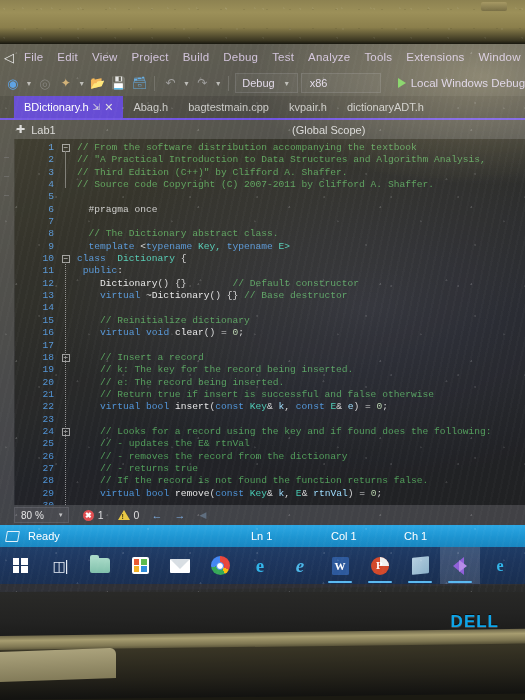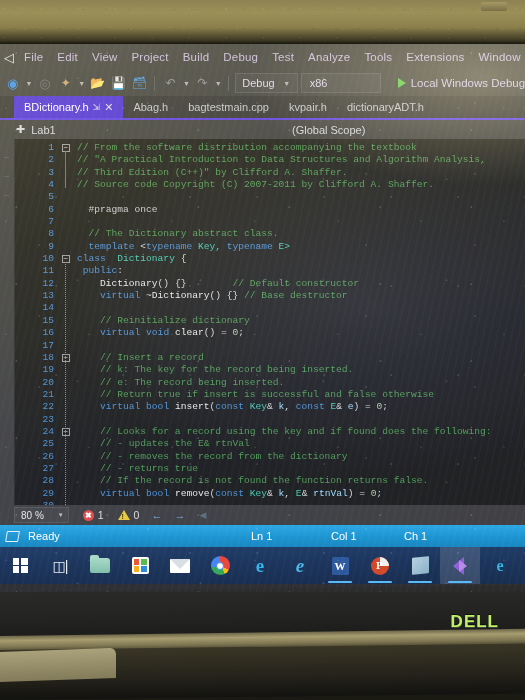--- a/index.html
+++ b/index.html
@@ -34,21 +34,21 @@
   }
   
   .bezel-bottom{
     position:absolute;left:0;top:592px;width:525px;height:52px;
     background:linear-gradient(180deg,#2a2a28 0%,#232322 55%,#1a1a19 100%);
     transform:skewY(-0.8deg);transform-origin:left top;
   }
   .dell-logo{
     position:absolute;right:26px;top:612px;
     font-size:17px;font-weight:bold;letter-spacing:1px;
-    color:#bef264;text-shadow:0 1px 0 rgba(255,255,255,.18),0 -1px 0 rgba(0,0,0,.6);
+    color:#0ea5e9;text-shadow:0 1px 0 rgba(255,255,255,.18),0 -1px 0 rgba(0,0,0,.6);
     font-family:"Liberation Sans",sans-serif;
   }
   .hinge{
     position:absolute;left:0;top:636px;width:525px;height:16px;
     background:linear-gradient(180deg,#6c6548 0%,#a79d70 30%,#7e7652 70%,#4a452f 100%);
     transform:skewY(-0.8deg);transform-origin:left top;
   }
   .deck{
     position:absolute;left:0;top:650px;width:525px;height:50px;
     background:linear-gradient(180deg,#3a3626 0%,#24221a 60%,#121210 100%);

